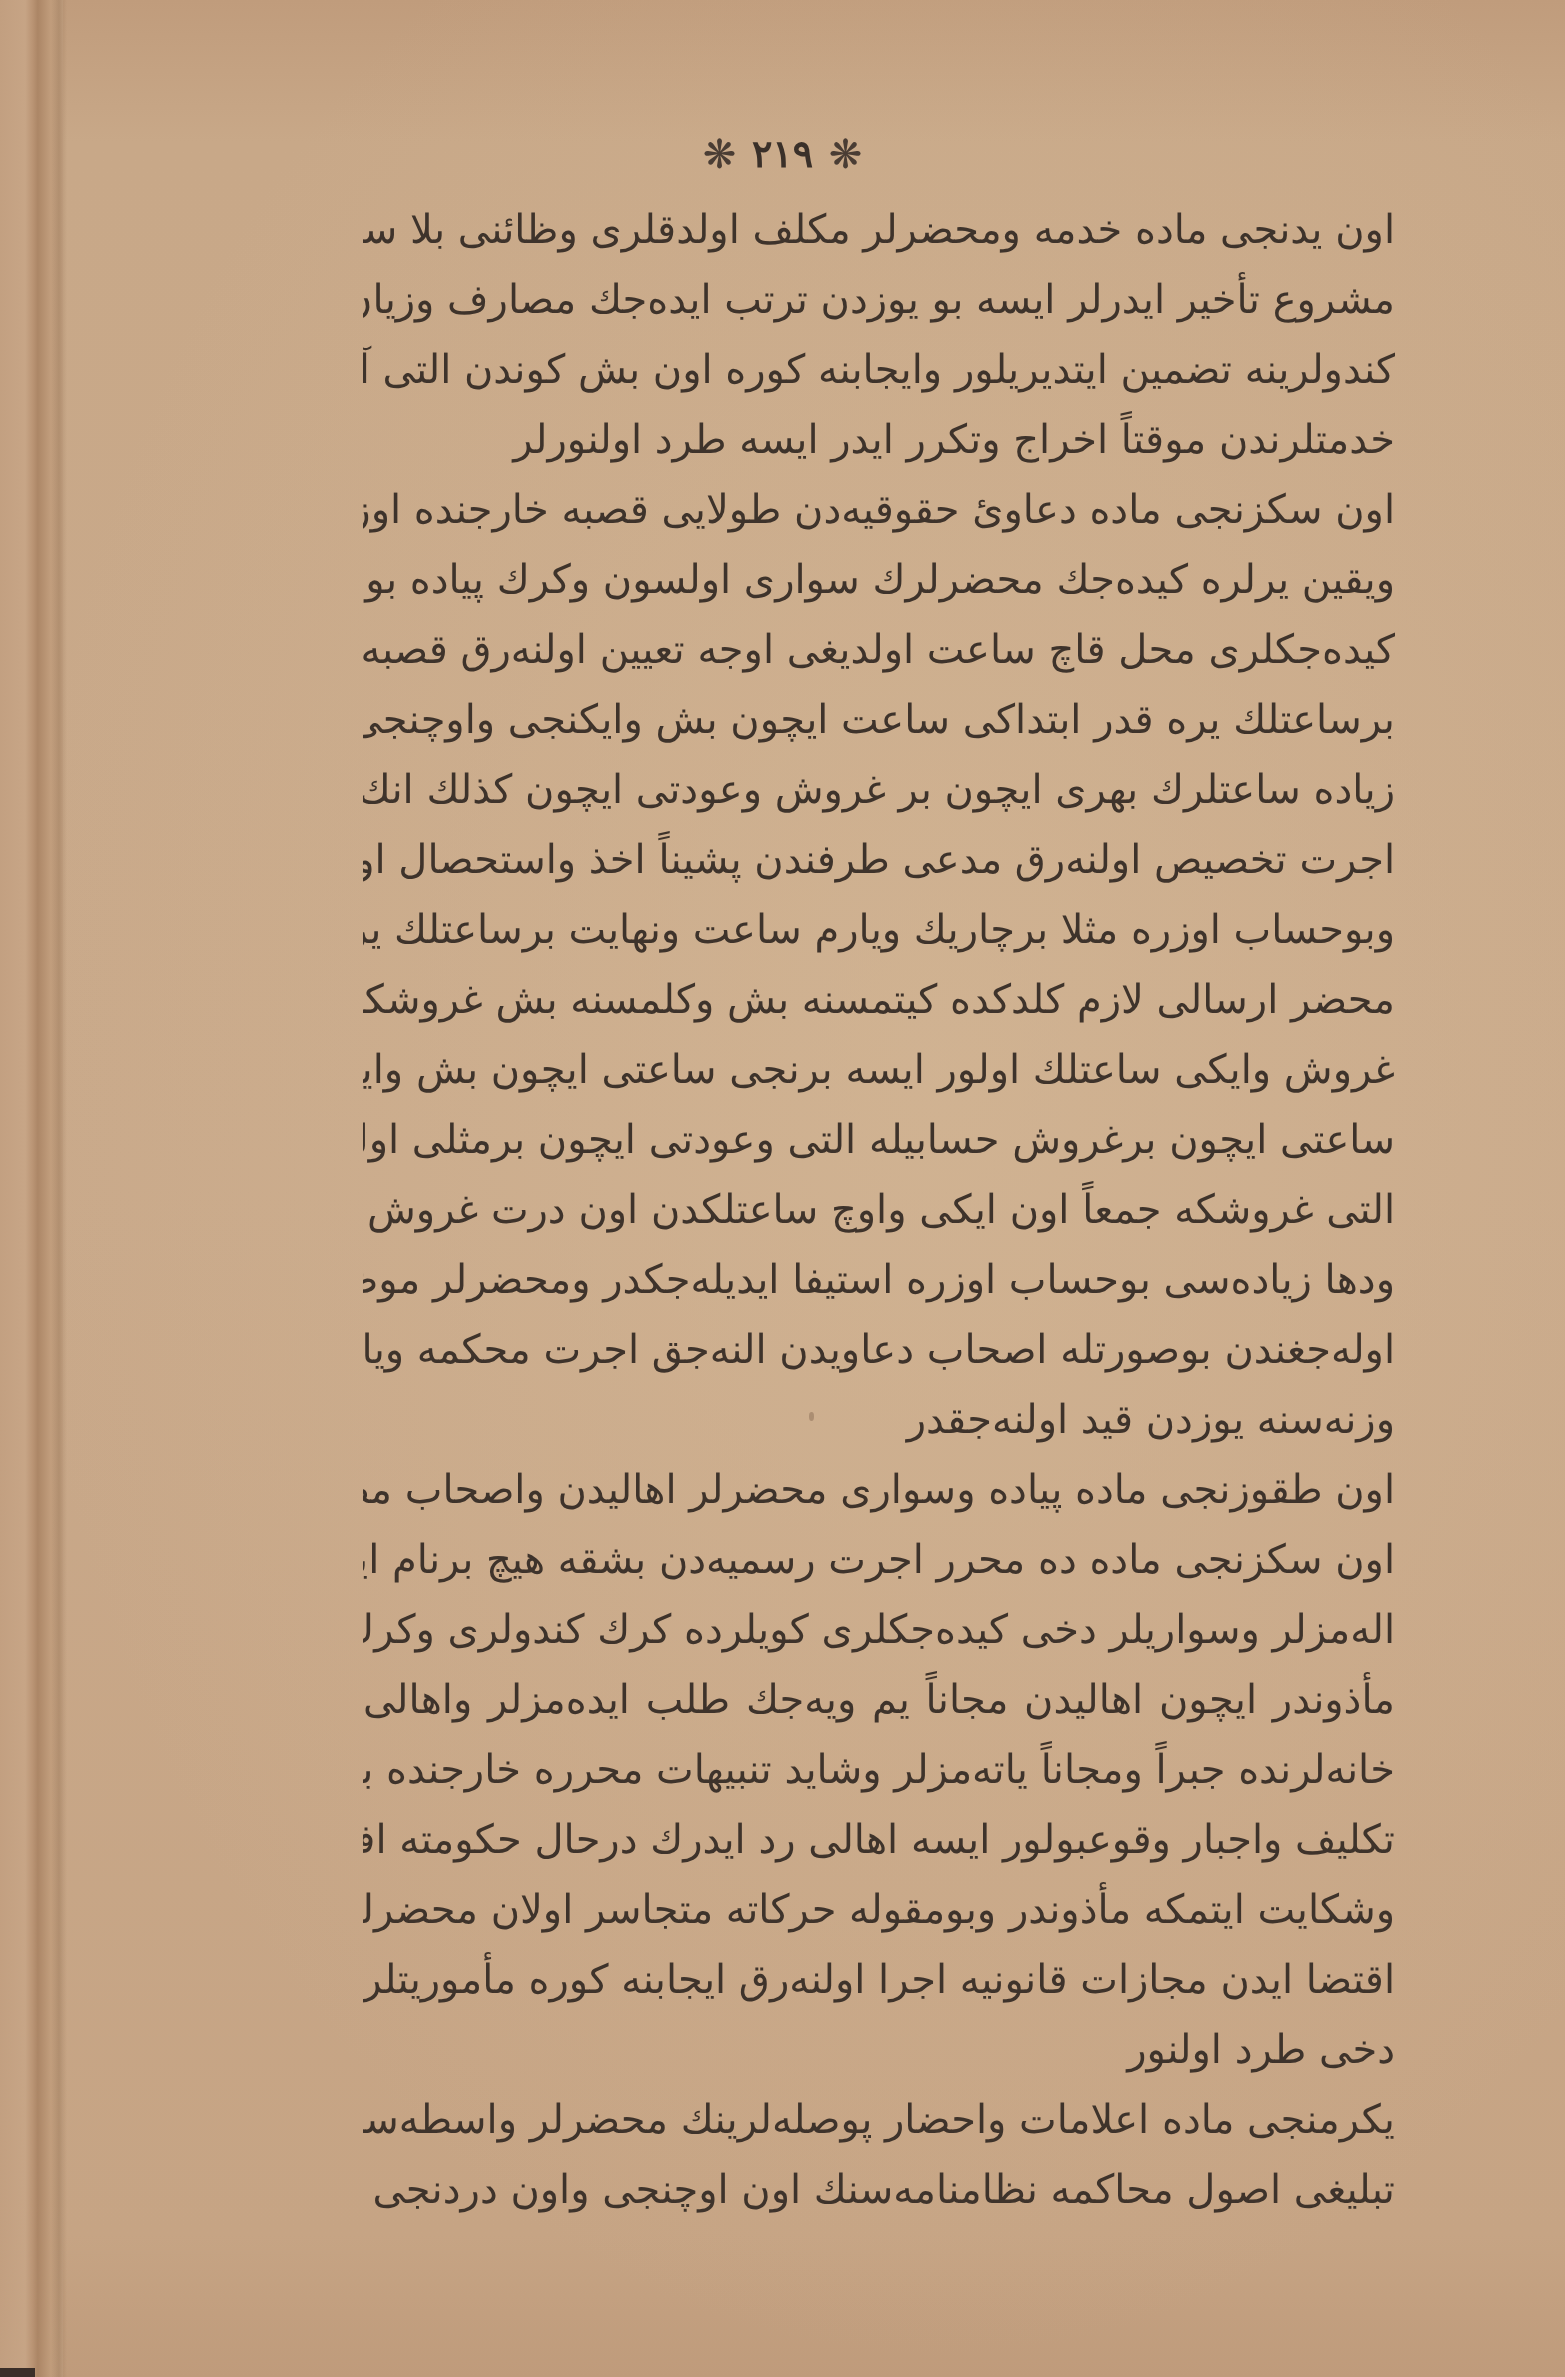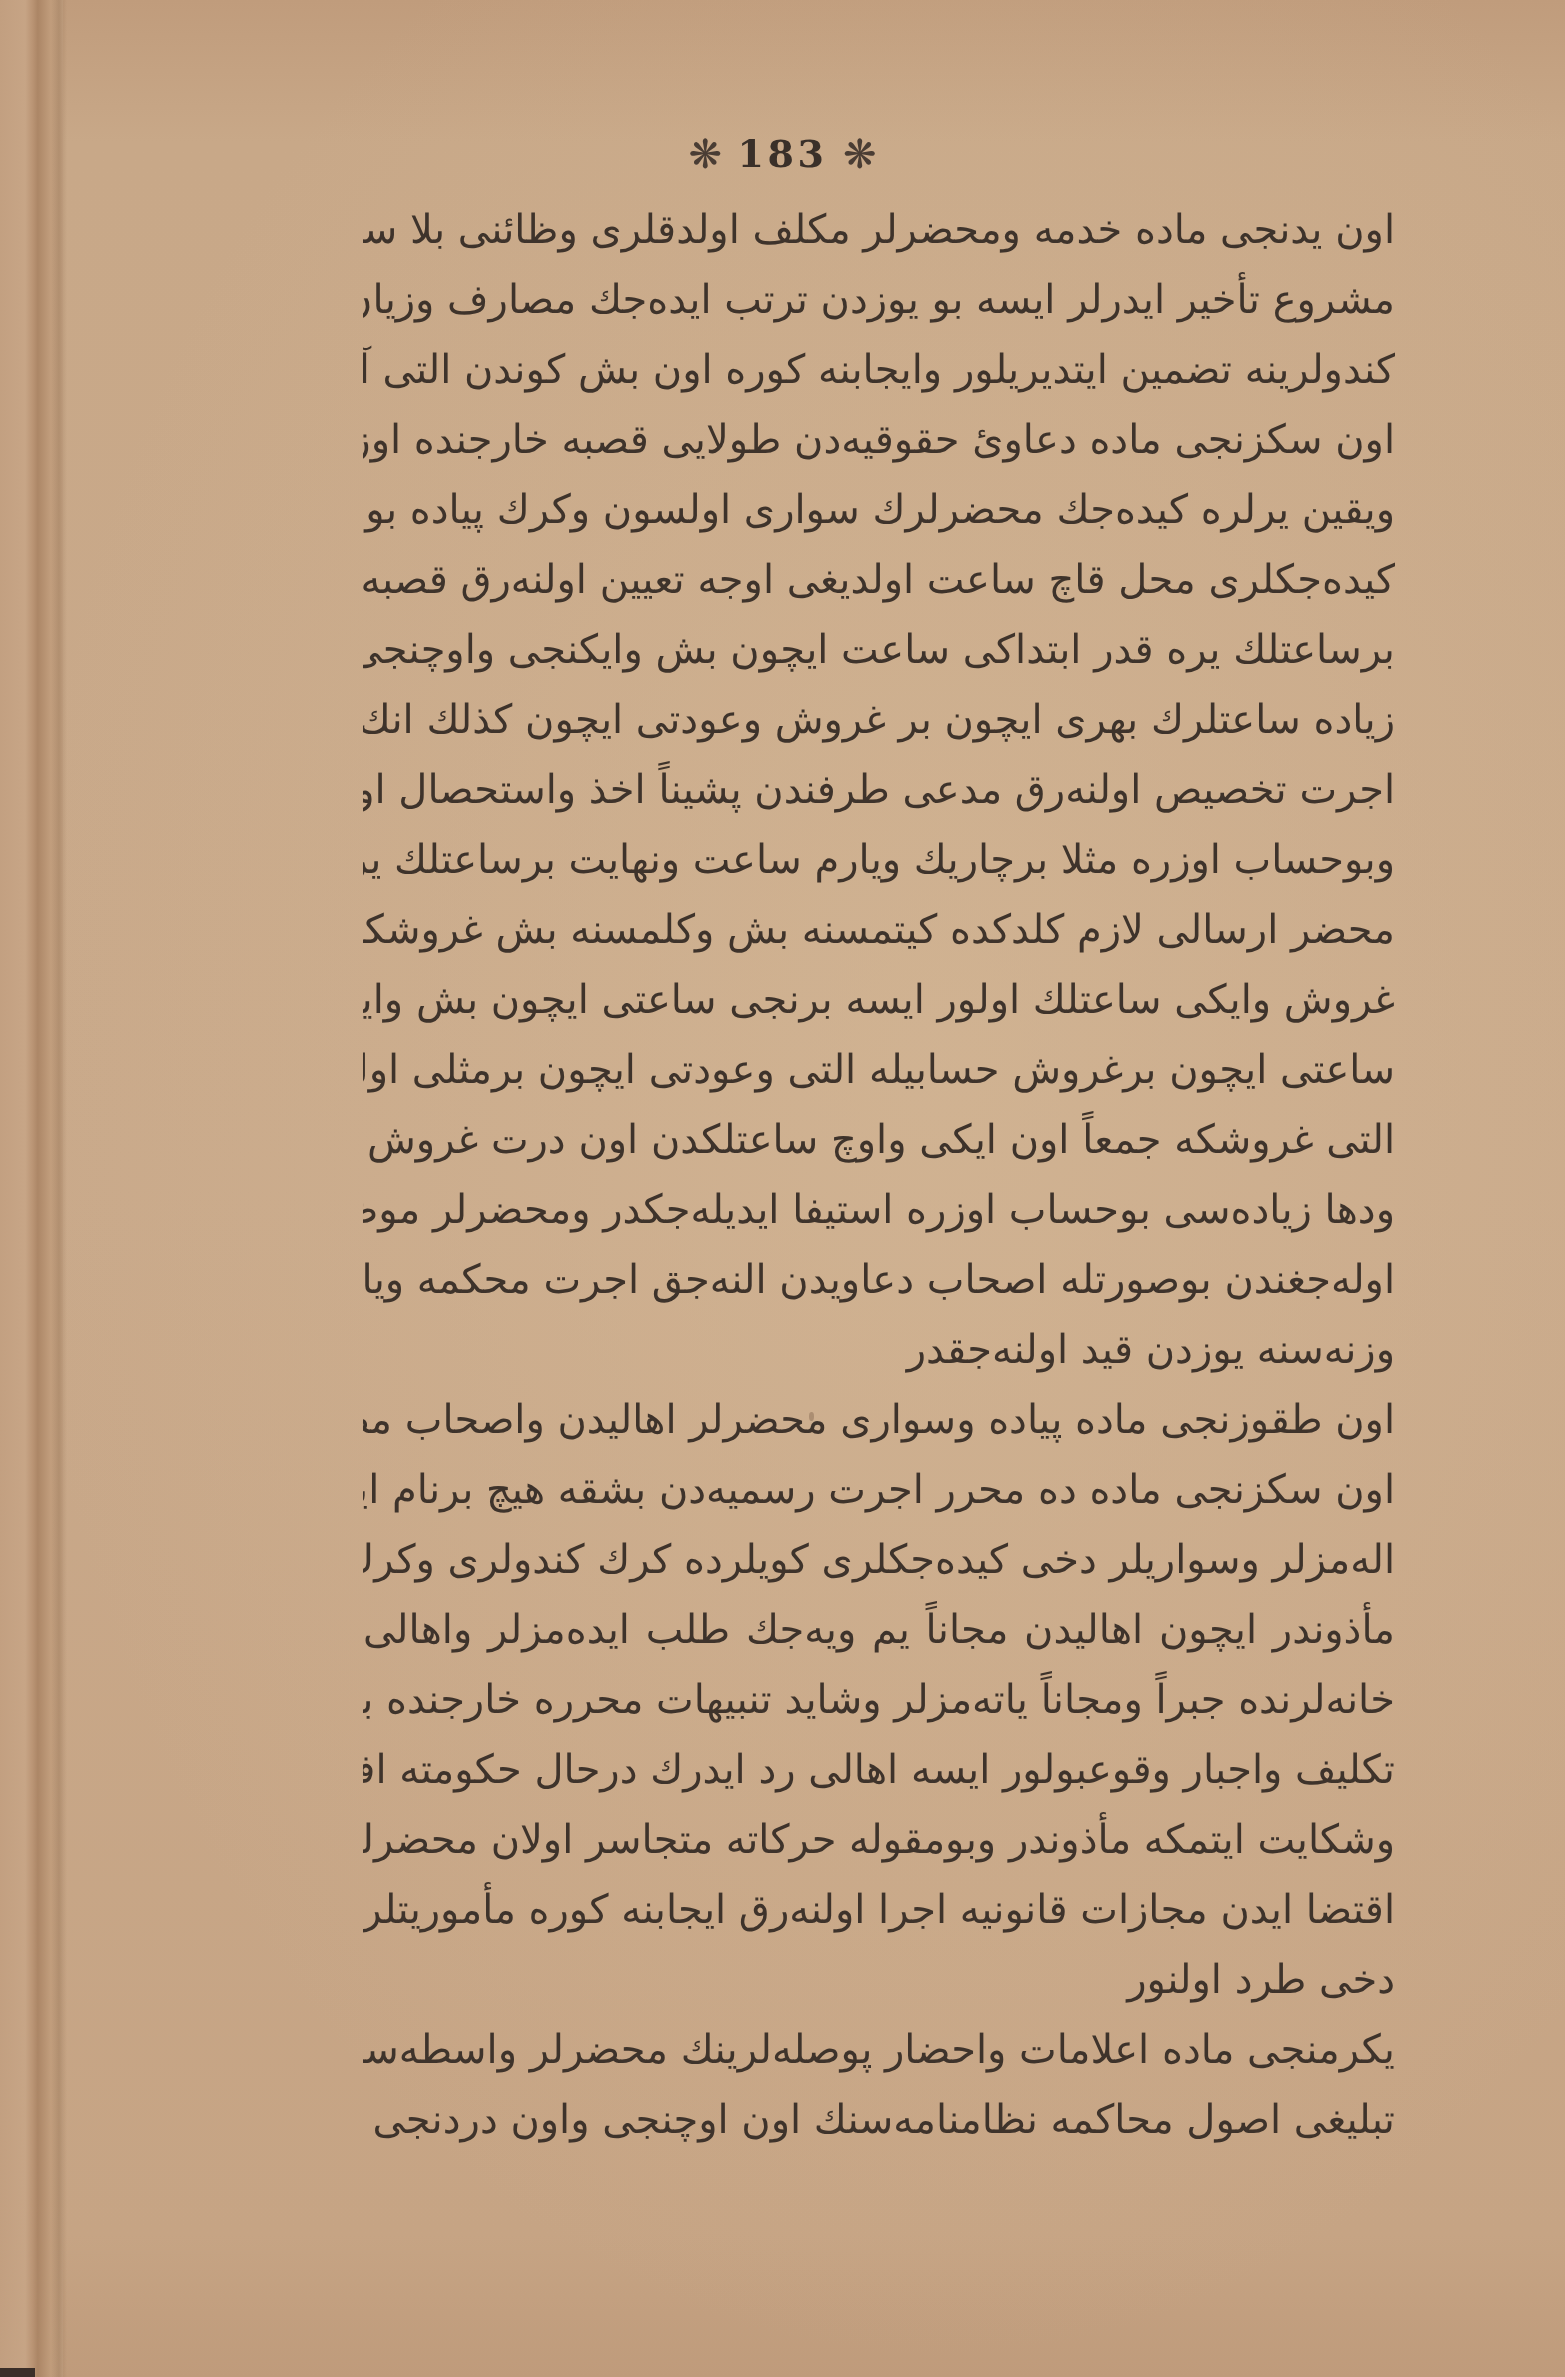--- a/index.html
+++ b/index.html
@@ -100,28 +100,29 @@
 
 <div class="page">
   <div class="gutter"></div>
   <div class="spine-shadow"></div>
   <div class="bottom-corner"></div>
 
   <div class="stain" style="left:809px; top:1412px;"></div>
 
   <div class="header">
     <span class="ornament">❋</span>
-    <span class="page-number">183</span>
+    <span class="page-number">۲۱۹</span>
     <span class="ornament">❋</span>
   </div>
 
   <div class="text-block">
     <div class="line">اون يدنجى ماده خدمه ومحضرلر مكلف اولدقلرى وظائنى بلا سبب</div>
     <div class="line">مشروع تأخير ايدرلر ايسه بو يوزدن ترتب ايده‌جك مصارف وزيان</div>
     <div class="line">كندولرينه تضمين ايتديريلور وايجابنه كوره اون بش كوندن التى آيه قدر</div>
+    <div class="line short">خدمتلرندن موقتاً اخراج وتكرر ايدر ايسه طرد اولنورلر</div>
     <div class="line">اون سكزنجى ماده دعاوىٔ حقوقيه‌دن طولايى قصبه خارجنده اوزاق</div>
     <div class="line">ويقين يرلره كيده‌جك محضرلرك سوارى اولسون وكرك پياده بولنسون</div>
     <div class="line">كيده‌جكلرى محل قاچ ساعت اولديغى اوجه تعيين اولنه‌رق قصبه خارجنده</div>
     <div class="line">برساعتلك يره قدر ابتداكى ساعت ايچون بش وايكنجى واوچنجى ودها</div>
     <div class="line">زياده ساعتلرك بهرى ايچون بر غروش وعودتى ايچون كذلك انك برمثلى</div>
     <div class="line">اجرت تخصيص اولنه‌رق مدعى طرفندن پشيناً اخذ واستحصال اولنه‌جق</div>
     <div class="line">وبوحساب اوزره مثلا برچاريك ويارم ساعت ونهايت برساعتلك يره</div>
     <div class="line">محضر ارسالى لازم كلدكده كيتمسنه بش وكلمسنه بش غروشكه جمعاً اون</div>
     <div class="line">غروش وايكى ساعتلك اولور ايسه برنجى ساعتى ايچون بش وايكنجى</div>
     <div class="line">ساعتى ايچون برغروش حسابيله التى وعودتى ايچون برمثلى اوله‌رق ينه</div>

